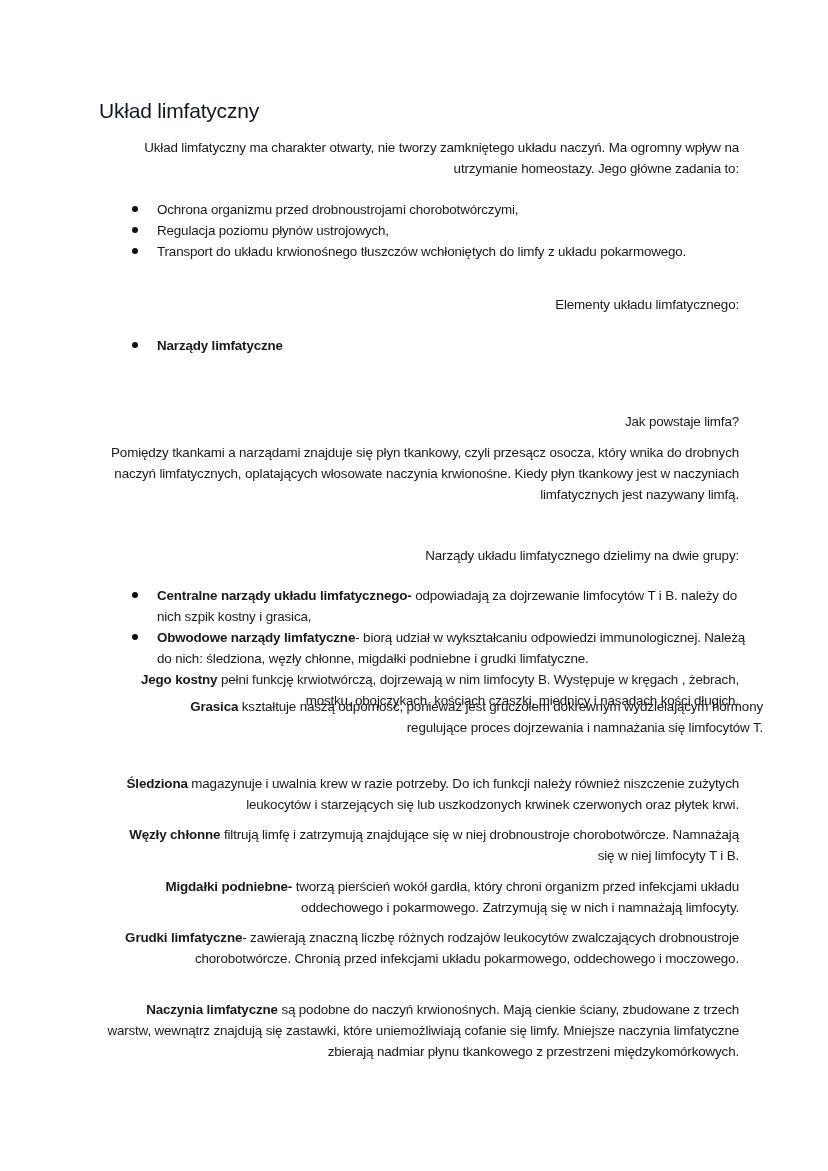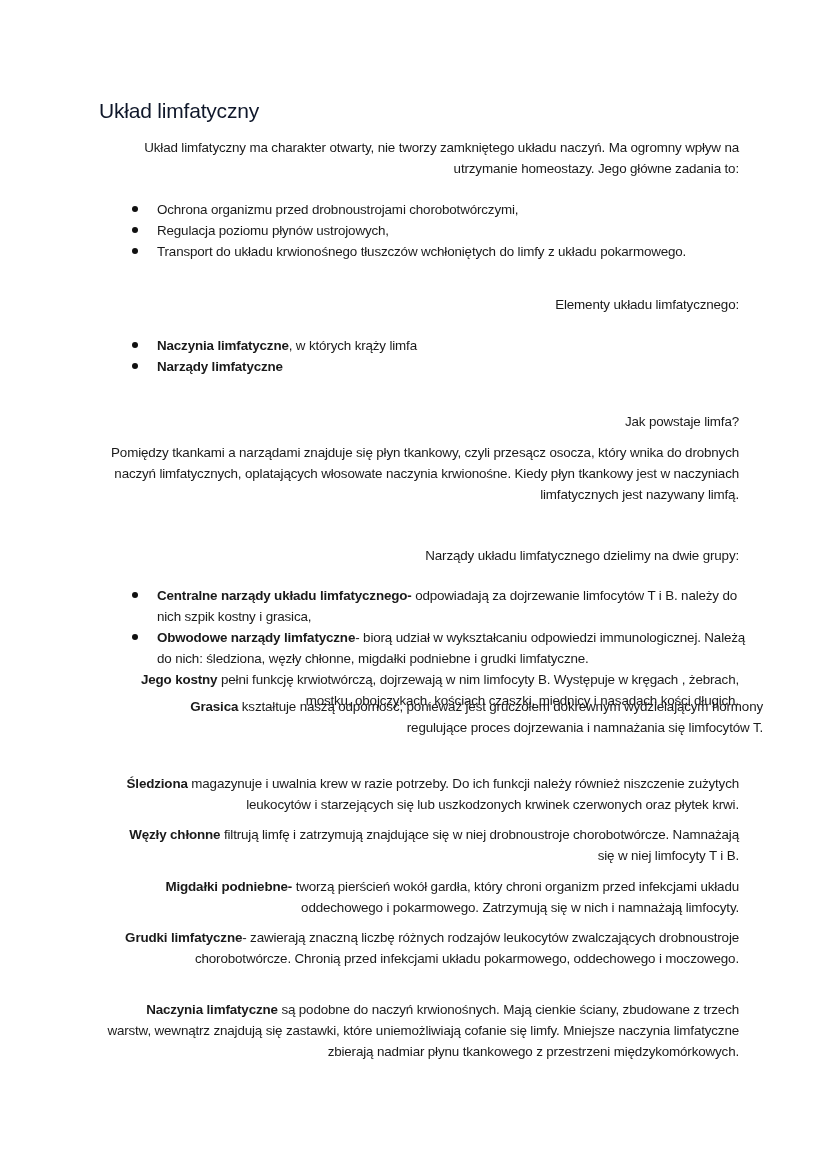--- a/index.html
+++ b/index.html
@@ -79,21 +79,20 @@
 
   <ul class="bul" style="top:191px;">
     <li><span class="dot"></span><span>Ochrona organizmu przed drobnoustrojami chorobotwórczymi,</span></li>
     <li><span class="dot"></span><span>Regulacja poziomu płynów ustrojowych,</span></li>
     <li><span class="dot"></span><span>Transport do układu krwionośnego tłuszczów wchłoniętych do limfy z układu pokarmowego.</span></li>
   </ul>
 
   <p class="p" style="top:294px;">Elementy układu limfatycznego:</p>
 
   <ul class="bul" style="top:327px;">
-    <li><span class="dot"></span><b>Naczynia limfatyczne</b><span>, w których krąży limfa</span></li>
     <li><span class="dot"></span><b>Narządy limfatyczne</b><span></span></li>
   </ul>
 
   <p class="p" style="top:411px;">Jak powstaje limfa?</p>
 
   <p class="p" style="top:442px;">Pomiędzy tkankami a narządami znajduje się płyn tkankowy, czyli przesącz osocza, który wnika do drobnych naczyń limfatycznych, oplatających włosowate naczynia krwionośne. Kiedy płyn tkankowy jest w naczyniach limfatycznych jest nazywany limfą.</p>
 
   <p class="p" style="top:545px;">Narządy układu limfatycznego dzielimy na dwie grupy:</p>
 
   <ul class="bul" style="top:577px;">

